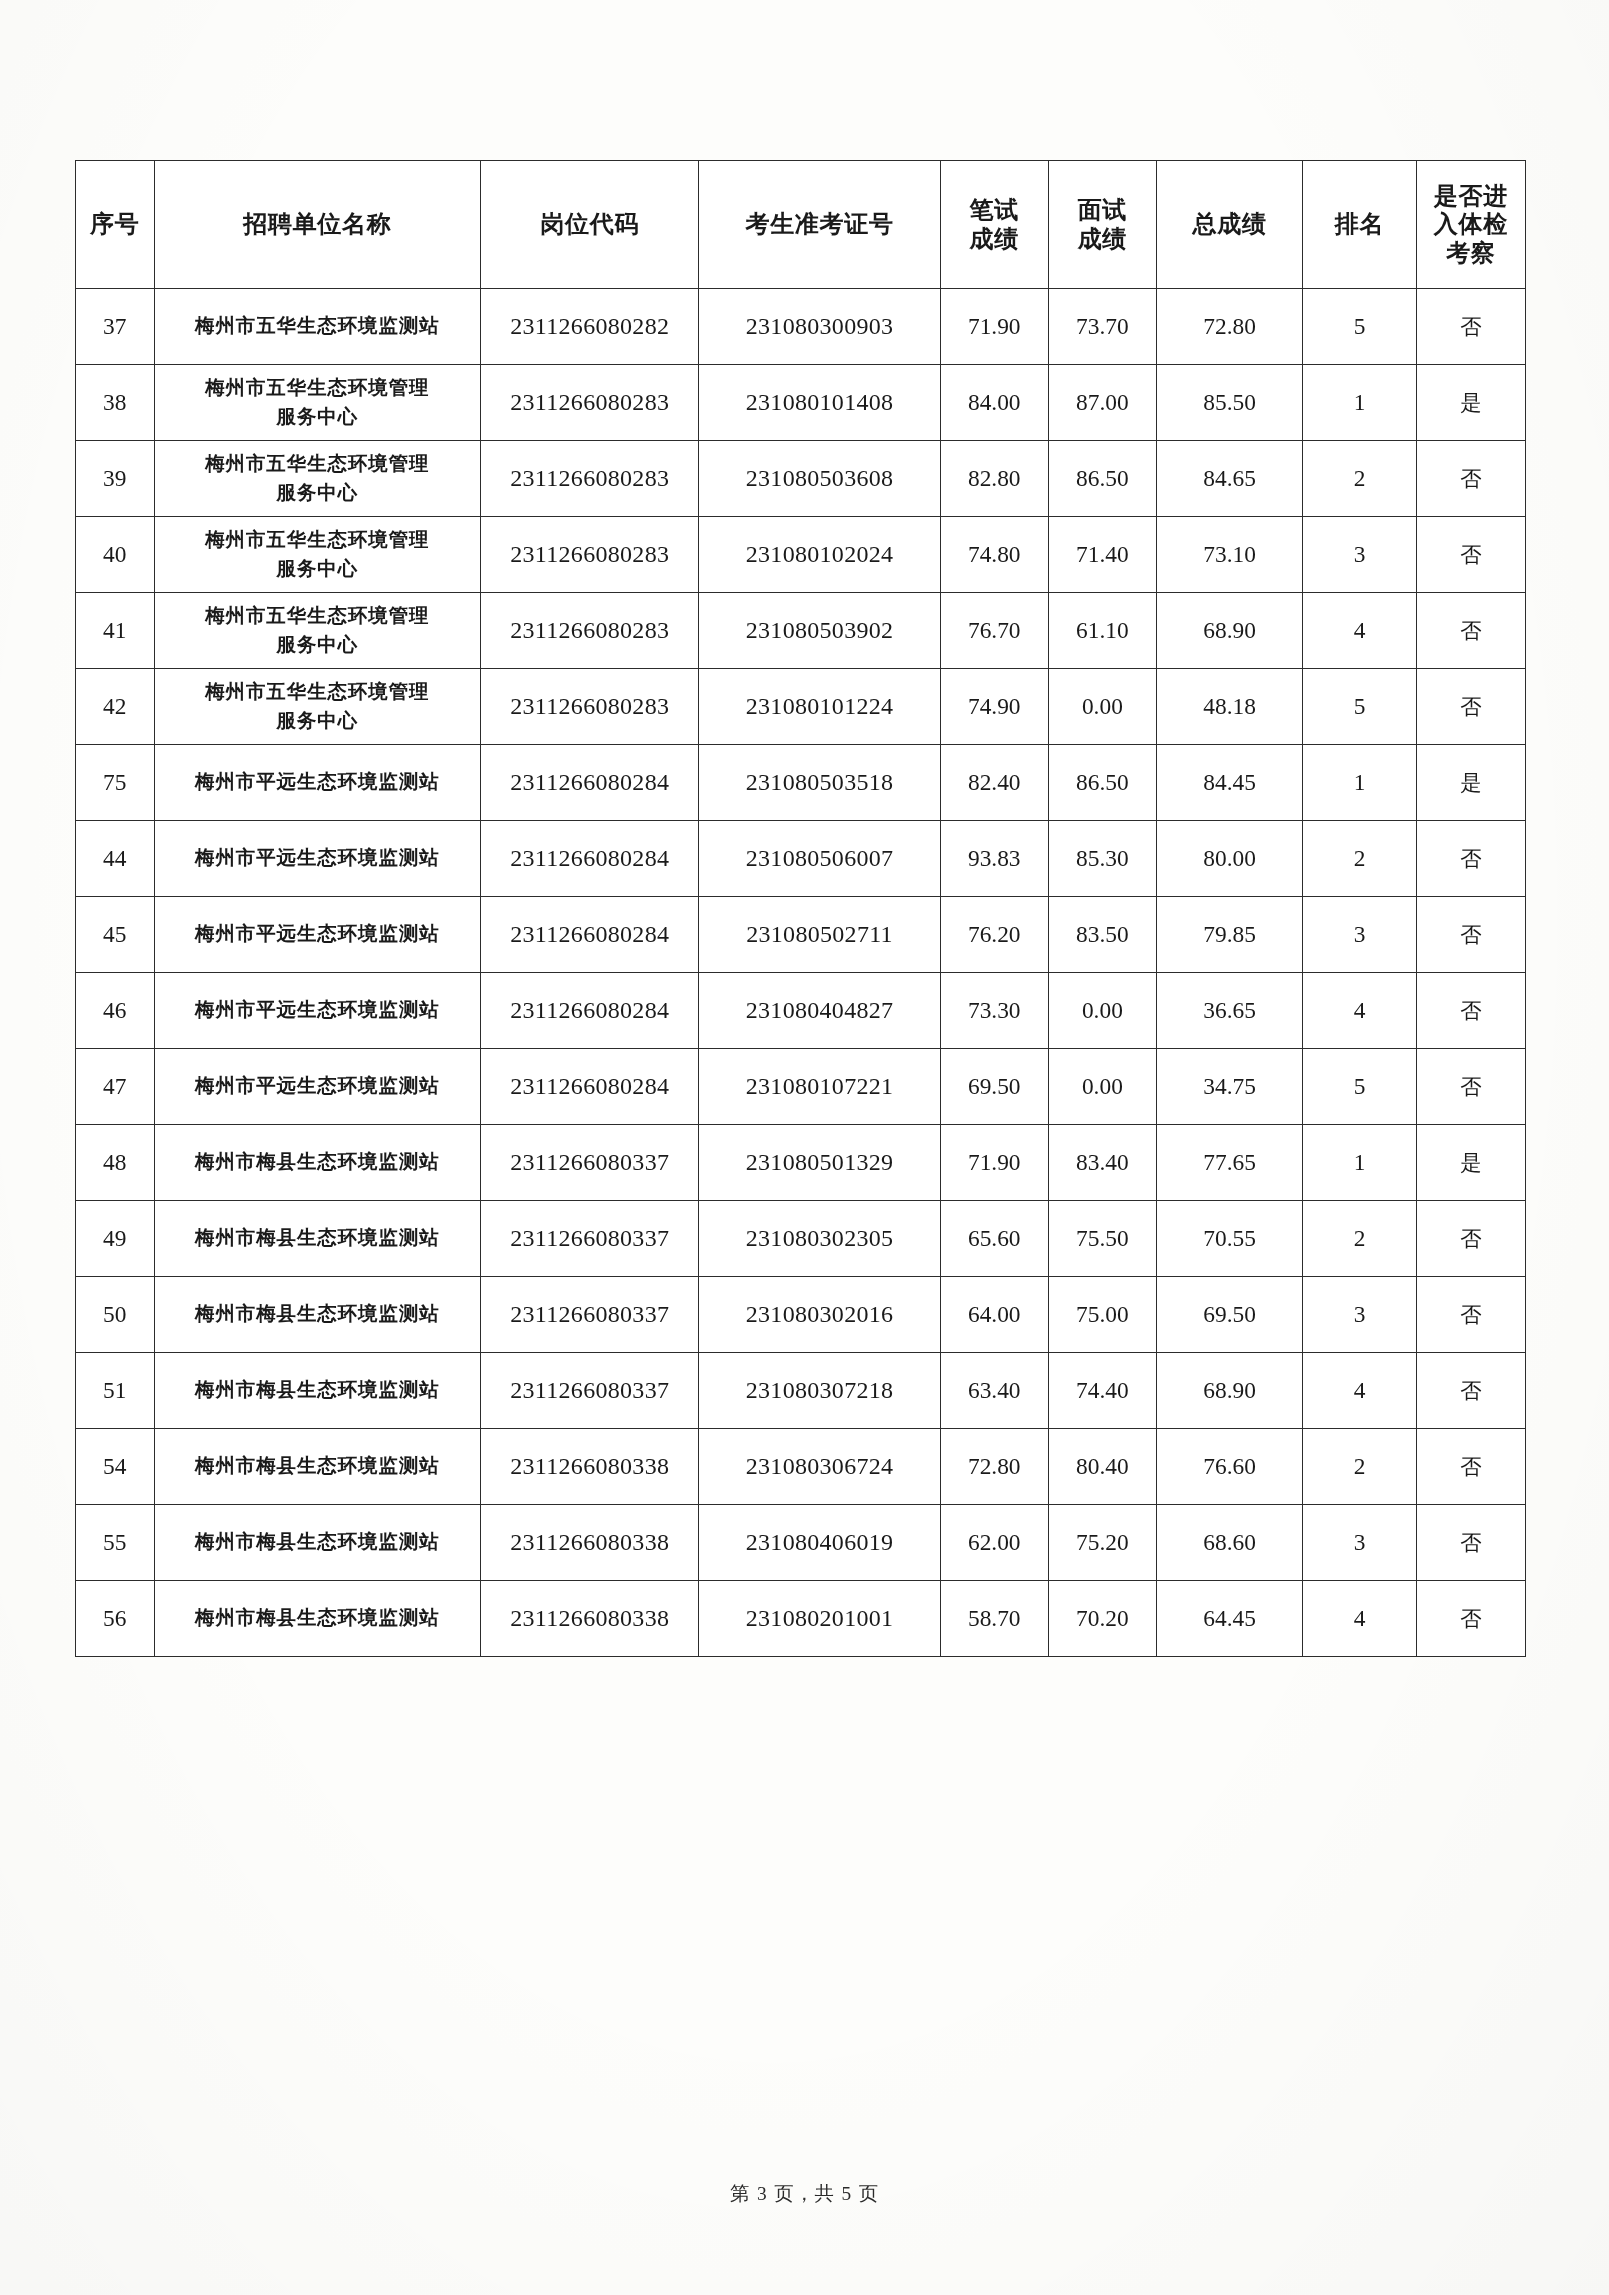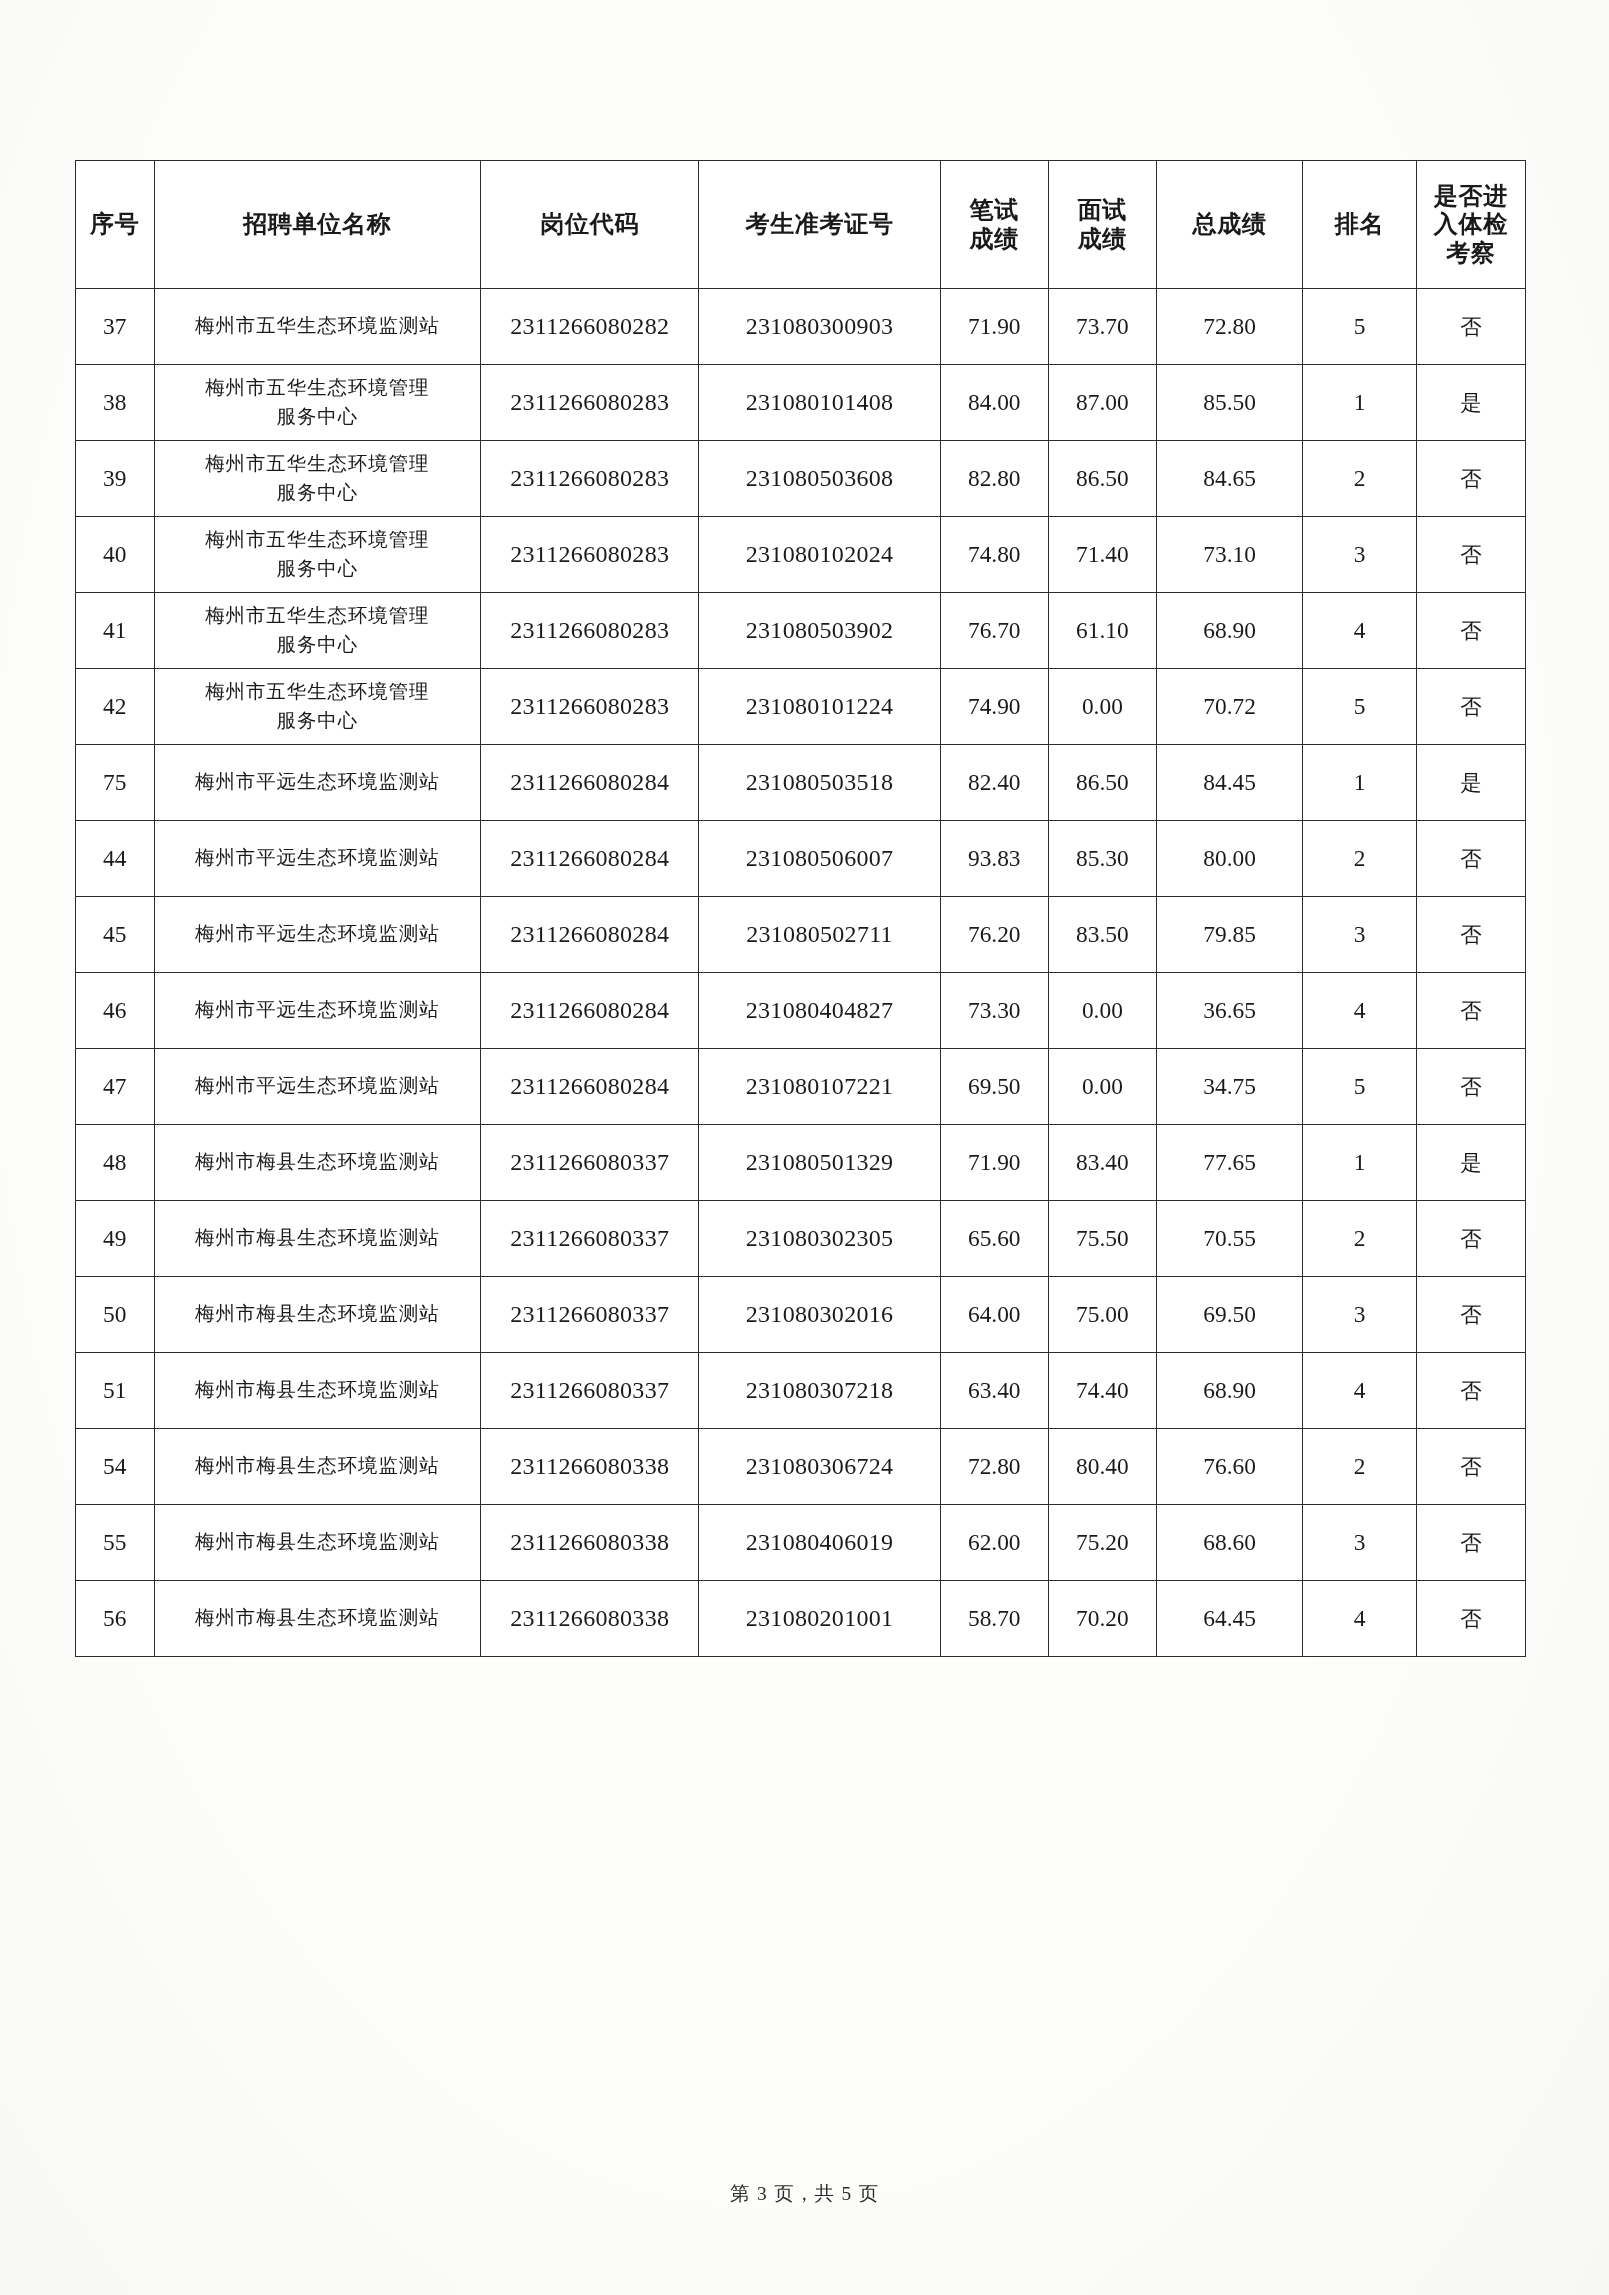--- a/index.html
+++ b/index.html
@@ -56,21 +56,21 @@
   tbody td{
     height:76px;
     font-size:22px;
     font-weight:400;
   }
   td.c-idx{font-size:23.4px;font-family:"Liberation Serif",serif;}
   td.c-unit{
     font-size:19.4px;
     line-height:1.45;
     font-family:"DejaVu Sans","Liberation Sans",sans-serif;
-    font-weight:400;
+    font-weight:700;
     letter-spacing:1px;
     padding:4px 6.7px;
   }
   td.c-unit .u2{display:block;}
   td.c-job, td.c-exam{
     font-size:24px;
     font-family:"Liberation Serif","DejaVu Serif",serif;
     letter-spacing:0.3px;
   }
   td.c-num{font-size:23.4px;font-family:"Liberation Serif","DejaVu Serif",serif;}
@@ -213,21 +213,21 @@
             <td class="c-rank">4</td>
             <td class="c-pass">否</td>
           </tr>
           <tr>
             <td class="c-idx">42</td>
             <td class="c-unit"><span>梅州市五华生态环境管理</span><span class="u2">服务中心</span></td>
             <td class="c-job">2311266080283</td>
             <td class="c-exam">231080101224</td>
             <td class="c-num">74.90</td>
             <td class="c-num">0.00</td>
-            <td class="c-num">70.72</td>
+            <td class="c-num">48.18</td>
             <td class="c-rank">5</td>
             <td class="c-pass">否</td>
           </tr>
           <tr>
             <td class="c-idx">75</td>
             <td class="c-unit"><span>梅州市平远生态环境监测站</span></td>
             <td class="c-job">2311266080284</td>
             <td class="c-exam">231080503518</td>
             <td class="c-num">82.40</td>
             <td class="c-num">86.50</td>

